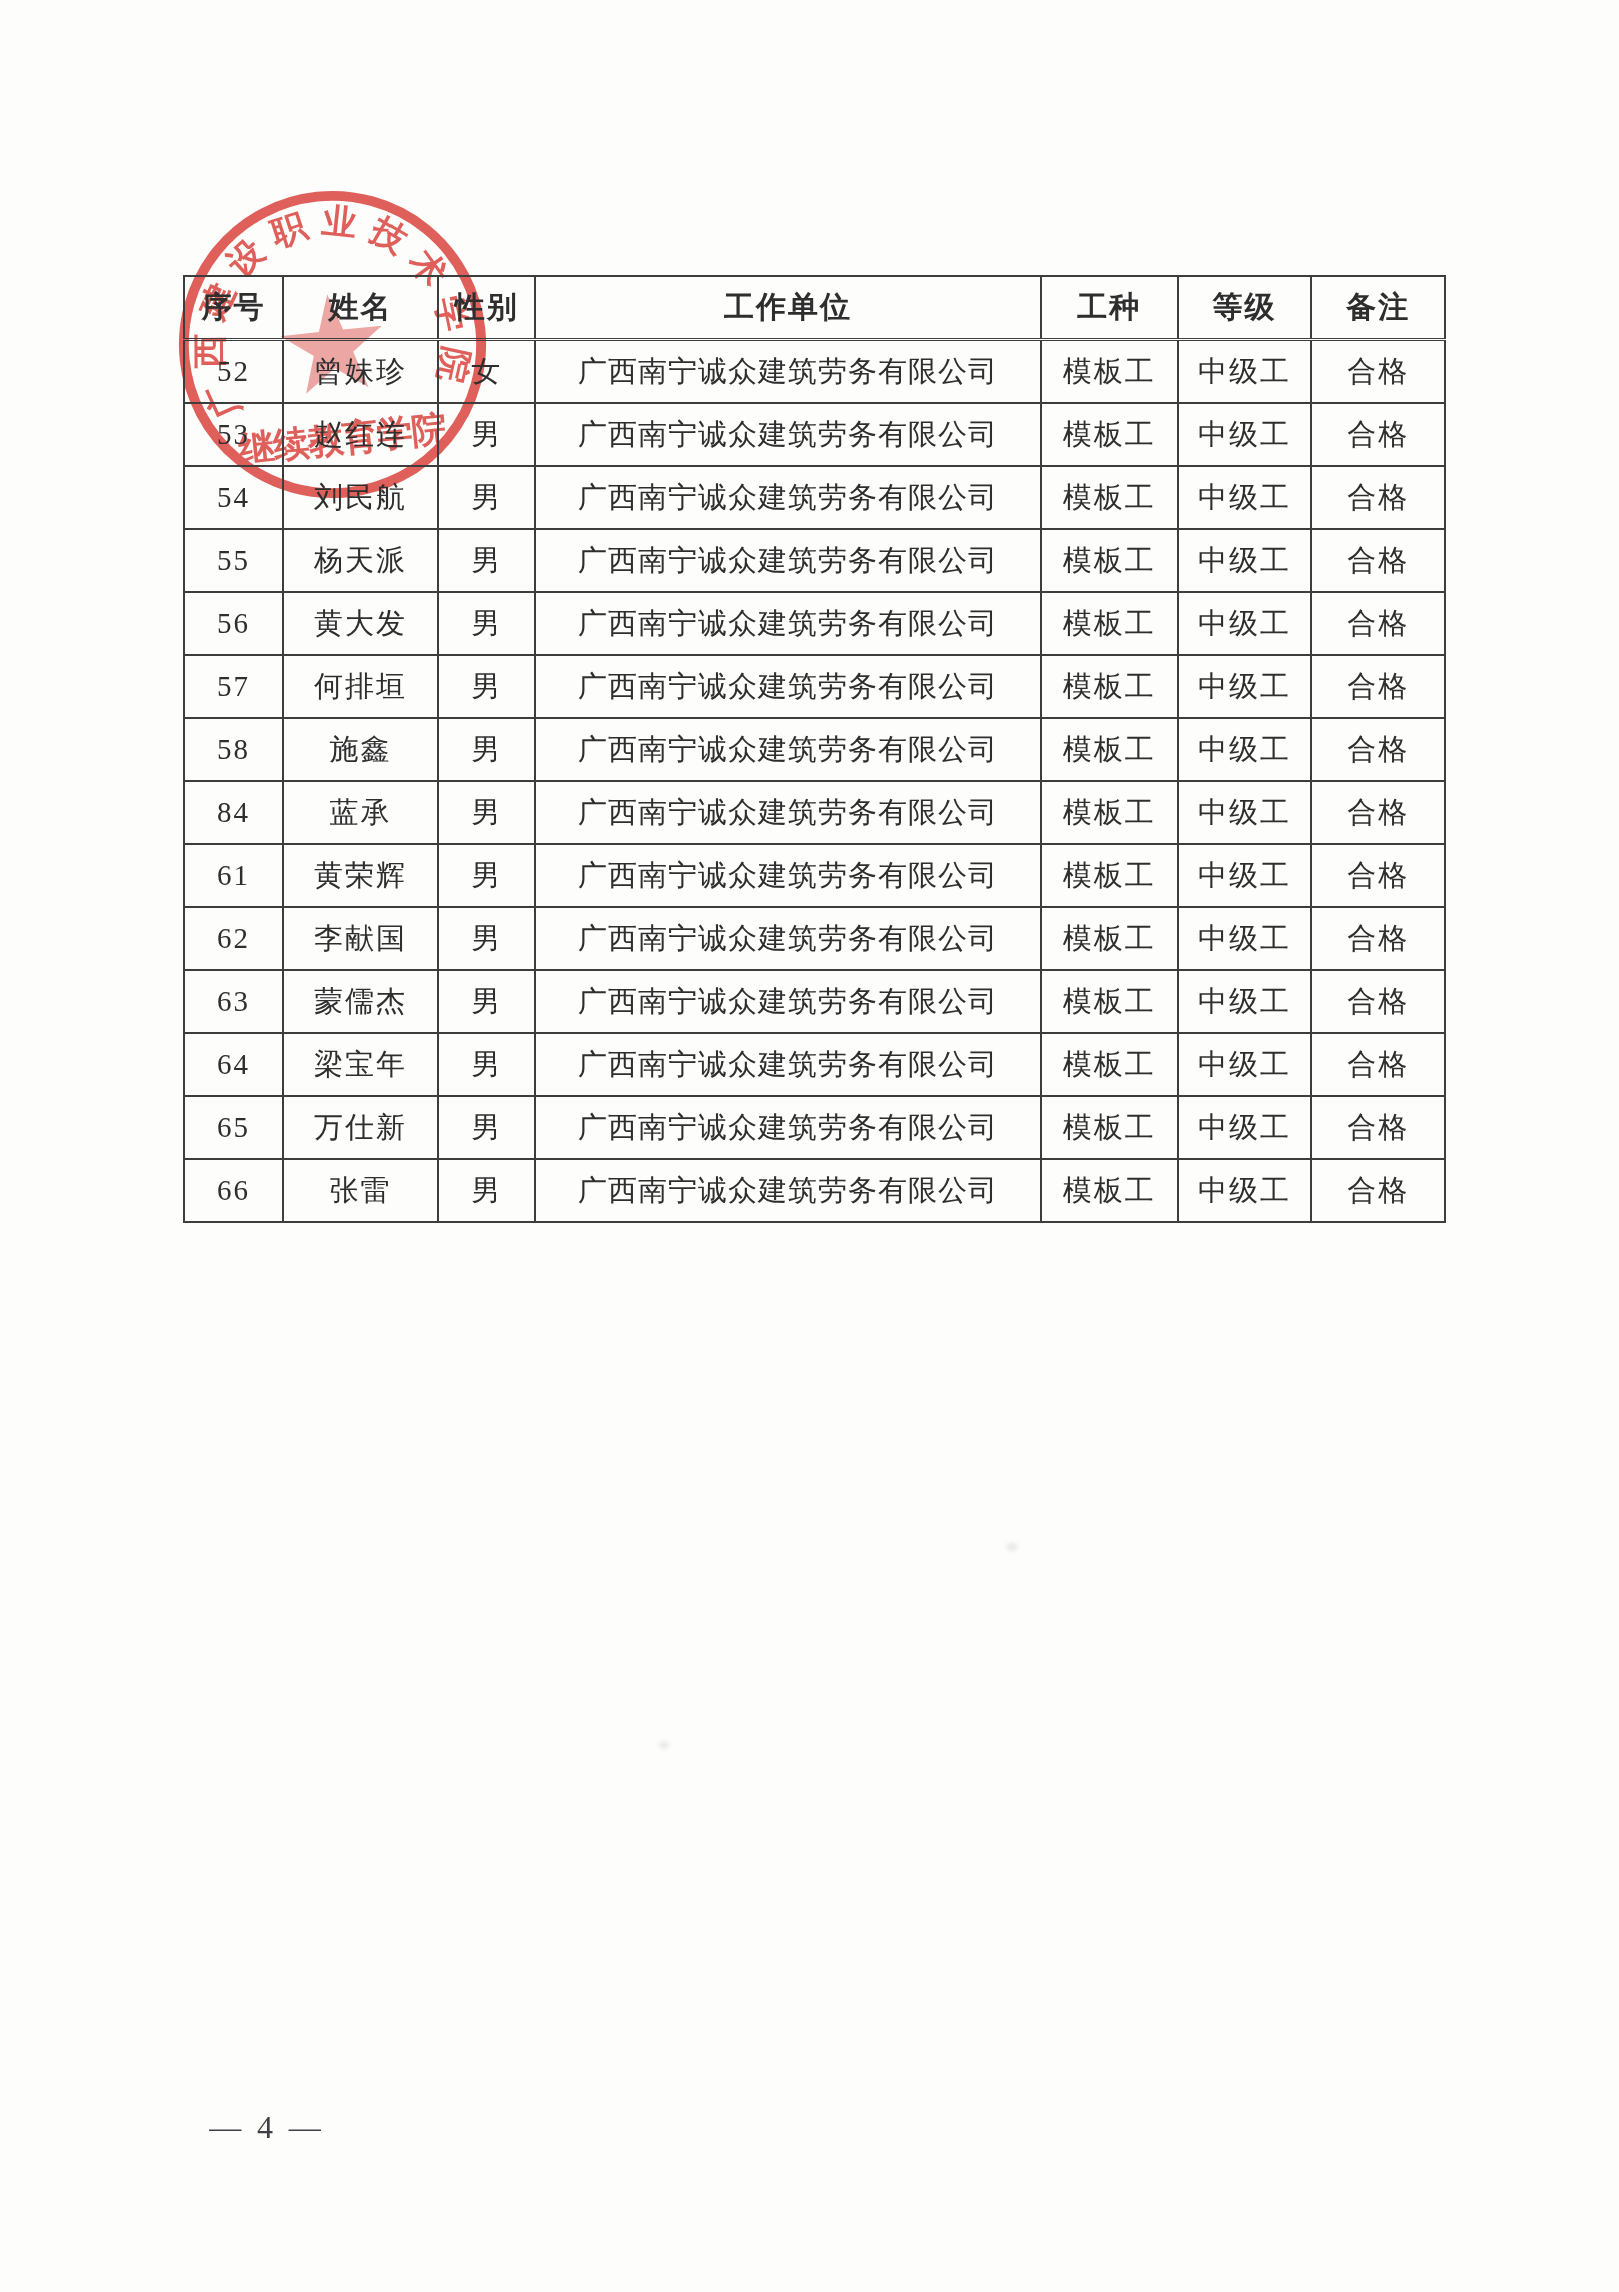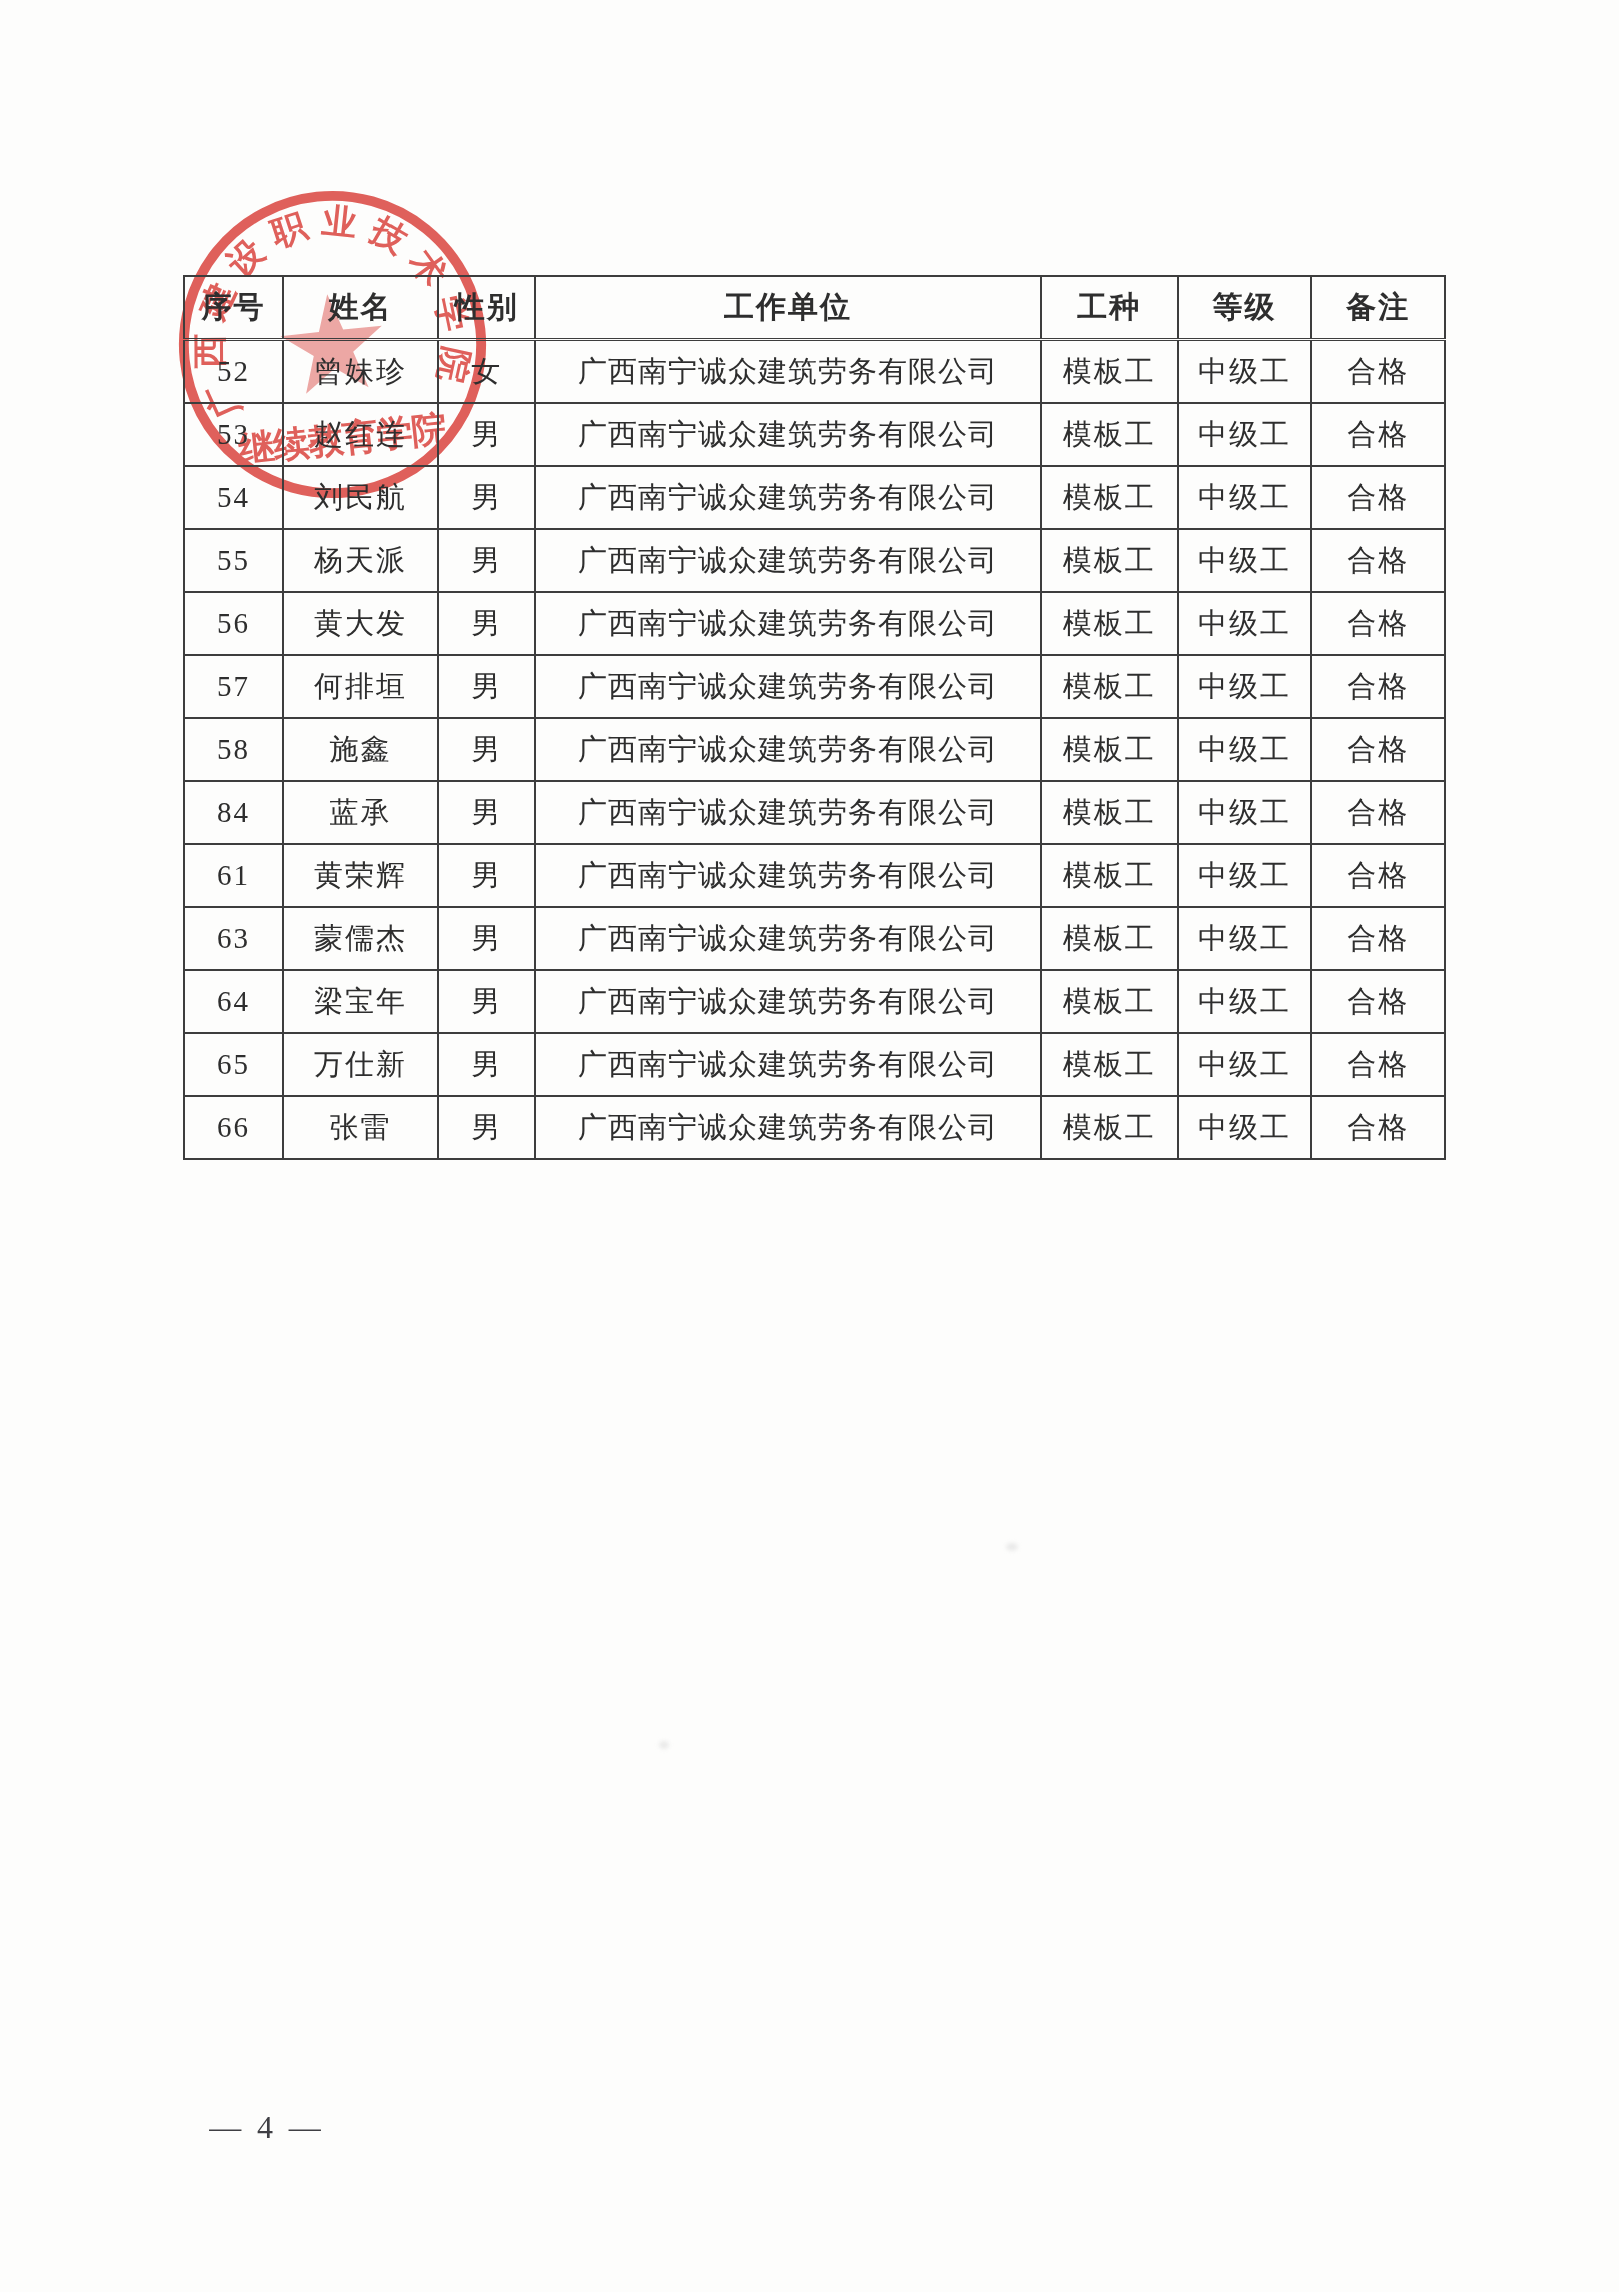--- a/index.html
+++ b/index.html
@@ -184,20 +184,29 @@
         <tr>
           <td class="c-no">61</td>
           <td class="c-name">黄荣辉</td>
           <td class="c-sex">男</td>
           <td class="c-unit">广西南宁诚众建筑劳务有限公司</td>
           <td class="c-trade">模板工</td>
           <td class="c-grade">中级工</td>
           <td class="c-remark">合格</td>
         </tr>
         <tr>
+          <td class="c-no">62</td>
+          <td class="c-name">李献国</td>
+          <td class="c-sex">男</td>
+          <td class="c-unit">广西南宁诚众建筑劳务有限公司</td>
+          <td class="c-trade">模板工</td>
+          <td class="c-grade">中级工</td>
+          <td class="c-remark">合格</td>
+        </tr>
+        <tr>
           <td class="c-no">63</td>
           <td class="c-name">蒙儒杰</td>
           <td class="c-sex">男</td>
           <td class="c-unit">广西南宁诚众建筑劳务有限公司</td>
           <td class="c-trade">模板工</td>
           <td class="c-grade">中级工</td>
           <td class="c-remark">合格</td>
         </tr>
         <tr>
           <td class="c-no">64</td>

